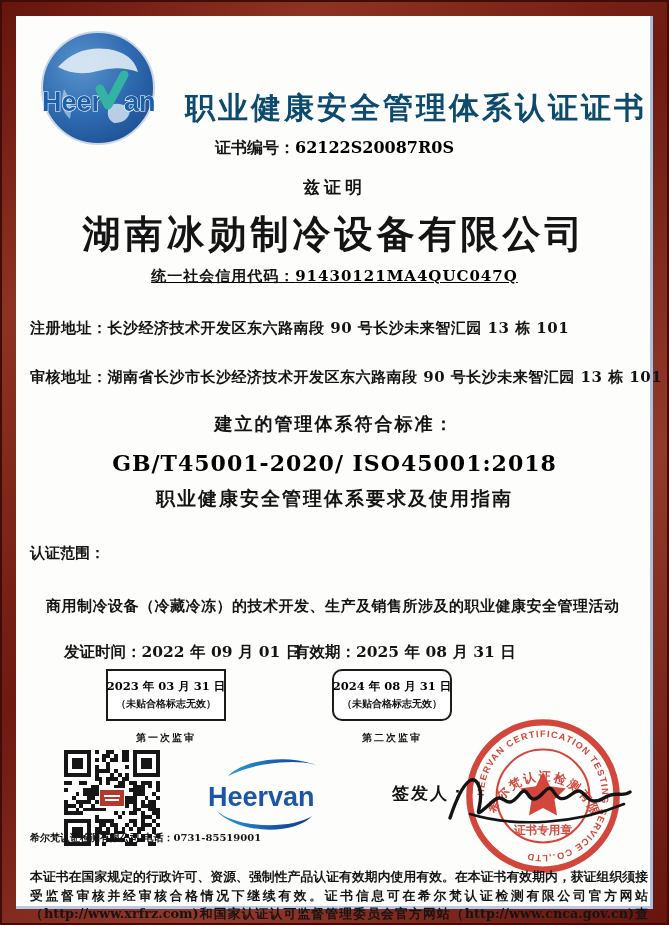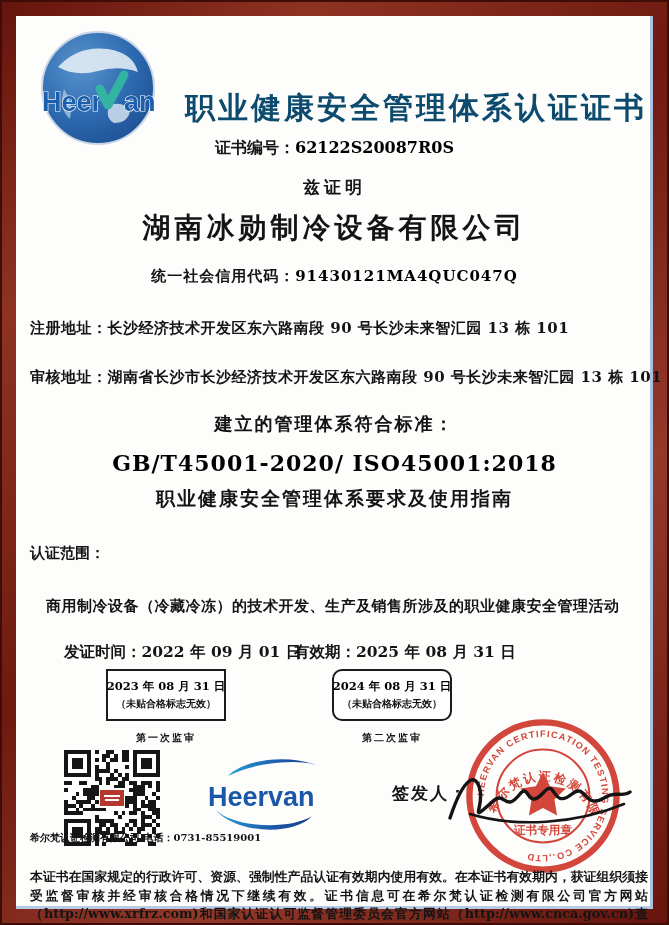--- a/index.html
+++ b/index.html
@@ -8,21 +8,21 @@
     background:linear-gradient(135deg,#66140d 0%,#8e3322 20%,#6e1a10 45%,#93392a 70%,#66140d 100%);
     border:2px solid #3f0c07;}
   .paper{position:absolute;left:14px;top:14px;right:14px;bottom:14px;background:#fdfdfc;
     box-shadow:inset -3px 0 0 #a9c0e2, inset 0 -3px 0 #b8cbe6;padding-left:28px;}
   .abs{position:absolute;}
   .serifb{font-family:"DejaVu Serif","Liberation Serif",serif;font-weight:700;}
   .kai{font-family:"DejaVu Serif","Liberation Serif",serif;font-weight:700;color:#141414;}
   .title{font-size:30px;letter-spacing:3px;color:#0c4a6e;}
   .certno{font-size:16px;}
   .attest{font-size:17px;letter-spacing:4px;}
-  .company{font-size:28px;letter-spacing:4px;font-family:Liberation Mono, monospace;}
+  .company{font-size:38px;letter-spacing:4px;font-family:Liberation Mono, monospace;}
   .credit{font-size:15px;letter-spacing:1px;}
   .addr{font-size:15px;letter-spacing:0.5px;white-space:nowrap;}
   .stdhead{font-size:18px;letter-spacing:2px;}
   .stdcode{font-size:22px;letter-spacing:1px;}
   .stdname{font-size:19px;letter-spacing:2px;}
   .scopelabel{font-size:15px;}
   .scopetext{font-size:15px;letter-spacing:0.5px;}
   .daterow{font-size:15.5px;white-space:nowrap;}
   .survbox{box-sizing:border-box;width:120px;height:52px;border:2px solid #1b1b1b;background:#fff;
     display:flex;flex-direction:column;justify-content:center;align-items:center;gap:3px;}
@@ -60,21 +60,21 @@
     <div class="abs kai title" style="left:150px;top:72px;width:500px;text-align:center;">职业健康安全管理体系认证证书</div>
 
     <div class="abs" style="left:0;top:122px;width:100%;text-align:center;">
       <span class="kai certno">证书编号：</span><span class="serifb certno">62122S20087R0S</span>
     </div>
 
     <div class="abs kai attest" style="left:0;top:160px;width:100%;text-align:center;">兹证明</div>
 
     <div class="abs kai company" style="left:0;top:193px;width:100%;text-align:center;">湖南冰勋制冷设备有限公司</div>
 
-    <div class="abs" style="left:0;top:250px;width:100%;text-align:center;">
+    <div class="abs" style="left:0;top:250px;width:100%;text-align:center;text-decoration:underline;">
       <span class="kai credit">统一社会信用代码：</span><span class="serifb credit">91430121MA4QUC047Q</span>
     </div>
 
     <div class="abs kai addr" style="left:14px;top:303px;">
       <span>注册地址：</span><span>长沙经济技术开发区东六路南段 90 号长沙未来智汇园 13 栋 101</span>
     </div>
     <div class="abs kai addr" style="left:14px;top:352px;">
       <span>审核地址：</span><span>湖南省长沙市长沙经济技术开发区东六路南段 90 号长沙未来智汇园 13 栋 101</span>
     </div>
 
@@ -86,21 +86,21 @@
     <div class="abs kai scopetext" style="left:30px;top:581px;width:612px;">商用制冷设备（冷藏冷冻）的技术开发、生产及销售所涉及的职业健康安全管理活动</div>
 
     <div class="abs kai daterow" style="left:48px;top:626px;">
       <span>发证时间：</span><span class="serifb">2022 年 09 月 01 日</span>
     </div>
     <div class="abs kai daterow" style="left:278px;top:626px;">
       <span>有效期：</span><span class="serifb">2025 年 08 月 31 日</span>
     </div>
 
     <div class="abs survbox" style="left:90px;top:653px;">
-      <div class="serifb survdate">2023 年 08 月 31 日</div>
+      <div class="serifb survdate">2023 年 03 月 31 日</div>
       <div class="kai survnote">（未贴合格标志无效）</div>
     </div>
     <div class="abs survbox" style="left:316px;top:653px;border-radius:10px;">
       <div class="serifb survdate">2024 年 08 月 31 日</div>
       <div class="kai survnote">（未贴合格标志无效）</div>
     </div>
     <div class="abs kai survlabel" style="left:90px;top:715px;width:120px;text-align:center;">第一次监审</div>
     <div class="abs kai survlabel" style="left:316px;top:715px;width:120px;text-align:center;">第二次监审</div>
 
     <svg id="qr" class="abs" style="left:48px;top:734px;" width="96" height="96" viewBox="0 0 25 25" shape-rendering="crispEdges">

